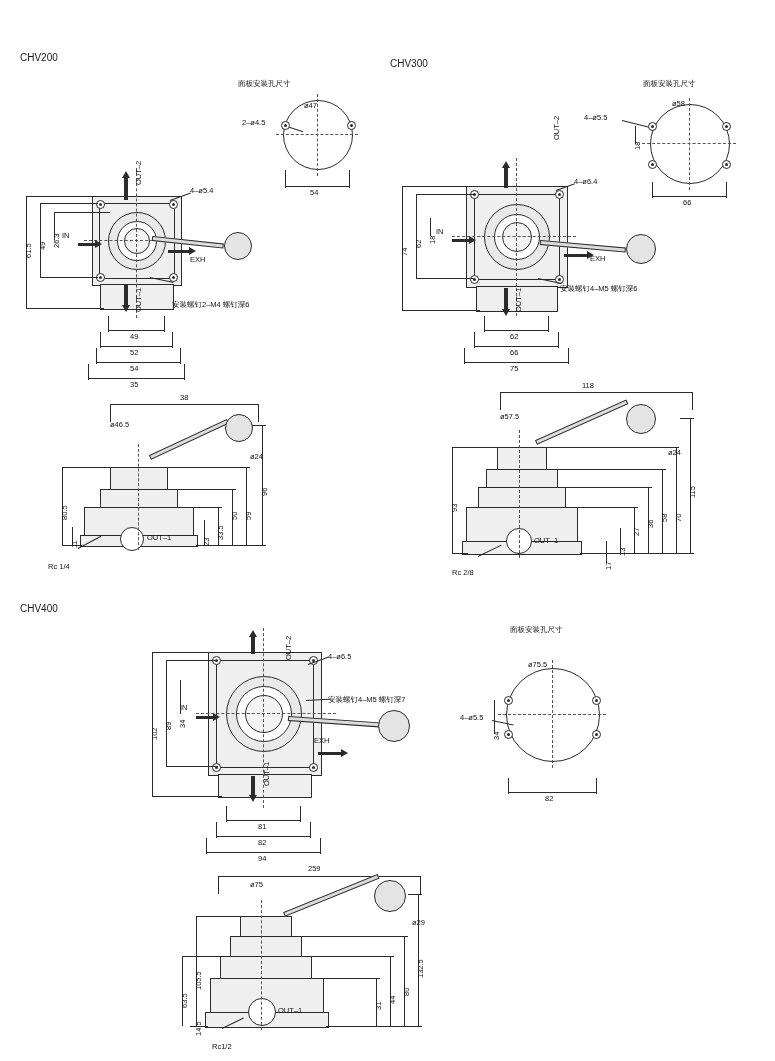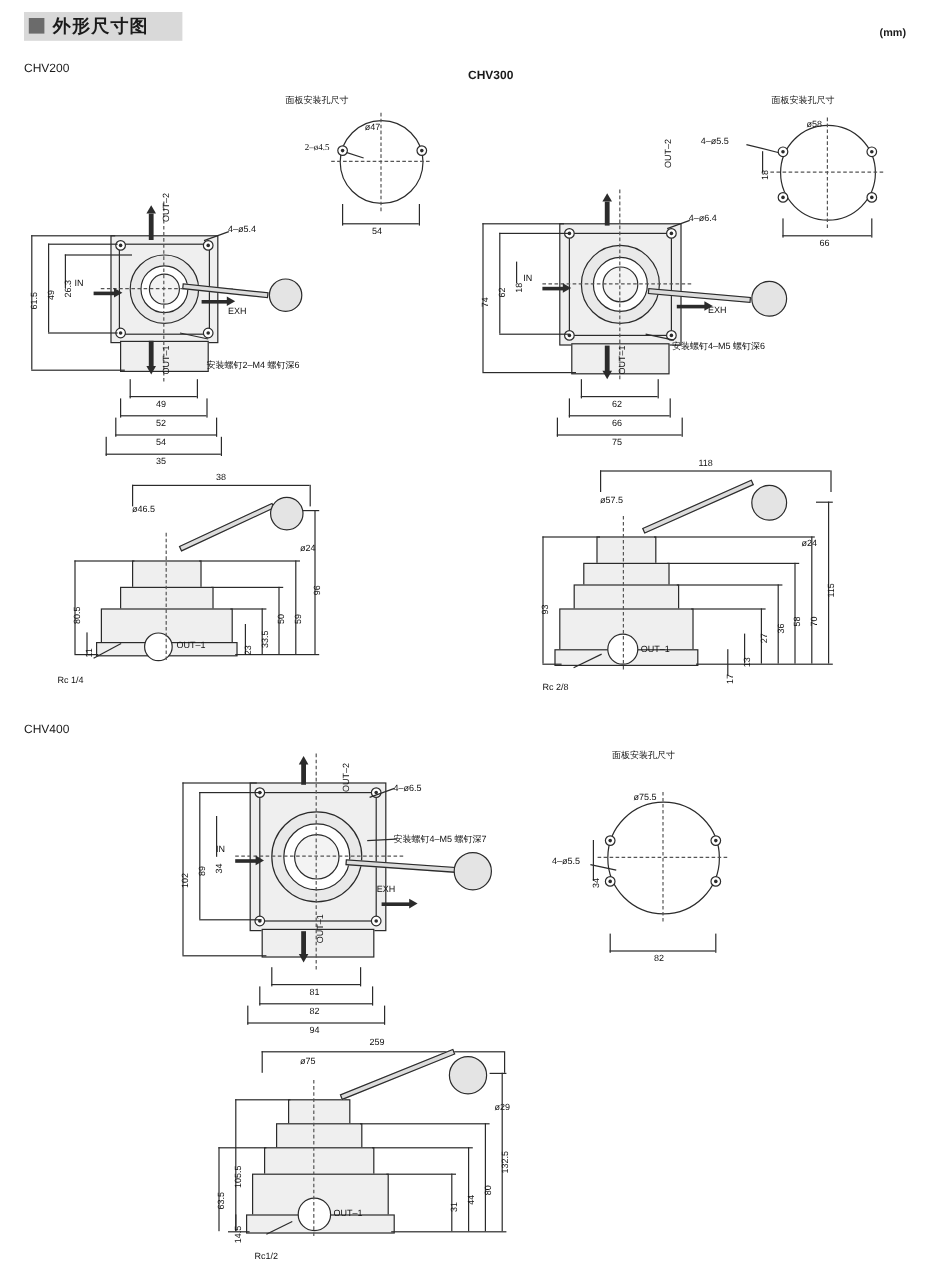--- a/index.html
+++ b/index.html
@@ -45,36 +45,30 @@
   .bolt{position:absolute;width:7px;height:7px;border:1px solid #2b2b2b;border-radius:50%;background:#fff;}
   .bolt:after{content:"";position:absolute;left:2px;top:2px;width:3px;height:3px;background:#2b2b2b;border-radius:50%;}
   .leader{position:absolute;height:1px;background:#2b2b2b;transform-origin:0 50%;}
   .sect{position:absolute;}
 </style>
 </head>
 <body>
 
 <div class="page">
 
-  <div class="hdr">
-    <div class="hdr-bar"></div>
-    <div class="hdr-sq"></div>
-    <div class="hdr-title">外形尺寸图</div>
-    <div class="hdr-unit">(mm)</div>
-  </div>
 
   <div class="model" style="left:20px;top:52px;">CHV200</div>
 
   <div class="sect">
     <div class="t" style="left:238px;top:79px;">面板安装孔尺寸</div>
     <div class="circ" style="left:283px;top:100px;width:68px;height:68px;"></div>
     <div class="dash-h" style="left:276px;top:134px;width:82px;"></div>
     <div class="dash-v" style="left:317px;top:94px;height:82px;"></div>
     <div class="t" style="left:304px;top:101px;">ø47</div>
-    <div class="t" style="left:254px;top:118px;font-family:Liberation Serif, serif;">2–ø4.5</div>
+    <div class="t" style="left:242px;top:118px;">2–ø4.5</div>
     <div class="leader" style="left:284px;top:125px;width:20px;transform:rotate(18deg);"></div>
     <div class="bolt" style="left:281px;top:121px;"></div>
     <div class="bolt" style="left:347px;top:121px;"></div>
 
     <div class="ln h" style="left:285px;top:186px;width:64px;"></div>
     <div class="tick" style="left:285px;top:170px;height:18px;"></div>
     <div class="tick" style="left:349px;top:170px;height:18px;"></div>
     <div class="t" style="left:310px;top:188px;">54</div>
   </div>
 
@@ -184,21 +178,21 @@
     <div class="ln v" style="left:232px;top:489px;height:56px;"></div>
     <div class="ticky" style="left:176px;top:489px;width:60px;"></div>
     <div class="tv" style="left:230px;top:520px;">50</div>
     <div class="ln v" style="left:218px;top:507px;height:38px;"></div>
     <div class="ticky" style="left:192px;top:507px;width:30px;"></div>
     <div class="tv" style="left:216px;top:540px;">33.5</div>
     <div class="ln v" style="left:204px;top:520px;height:25px;"></div>
     <div class="tv" style="left:202px;top:546px;">23</div>
   </div>
 
-  <div class="model" style="left:390px;top:58px;font-weight:bold;">CHV300</div>
+  <div class="model" style="left:390px;top:58px;">CHV300</div>
 
   <div class="sect">
     <div class="t" style="left:643px;top:79px;">面板安装孔尺寸</div>
     <div class="circ" style="left:650px;top:104px;width:78px;height:78px;"></div>
     <div class="dash-h" style="left:642px;top:143px;width:94px;"></div>
     <div class="dash-v" style="left:689px;top:98px;height:92px;"></div>
     <div class="t" style="left:672px;top:99px;">ø58</div>
     <div class="t" style="left:584px;top:113px;">4–ø5.5</div>
     <div class="leader" style="left:622px;top:120px;width:28px;transform:rotate(14deg);"></div>
     <div class="bolt" style="left:648px;top:122px;"></div>

